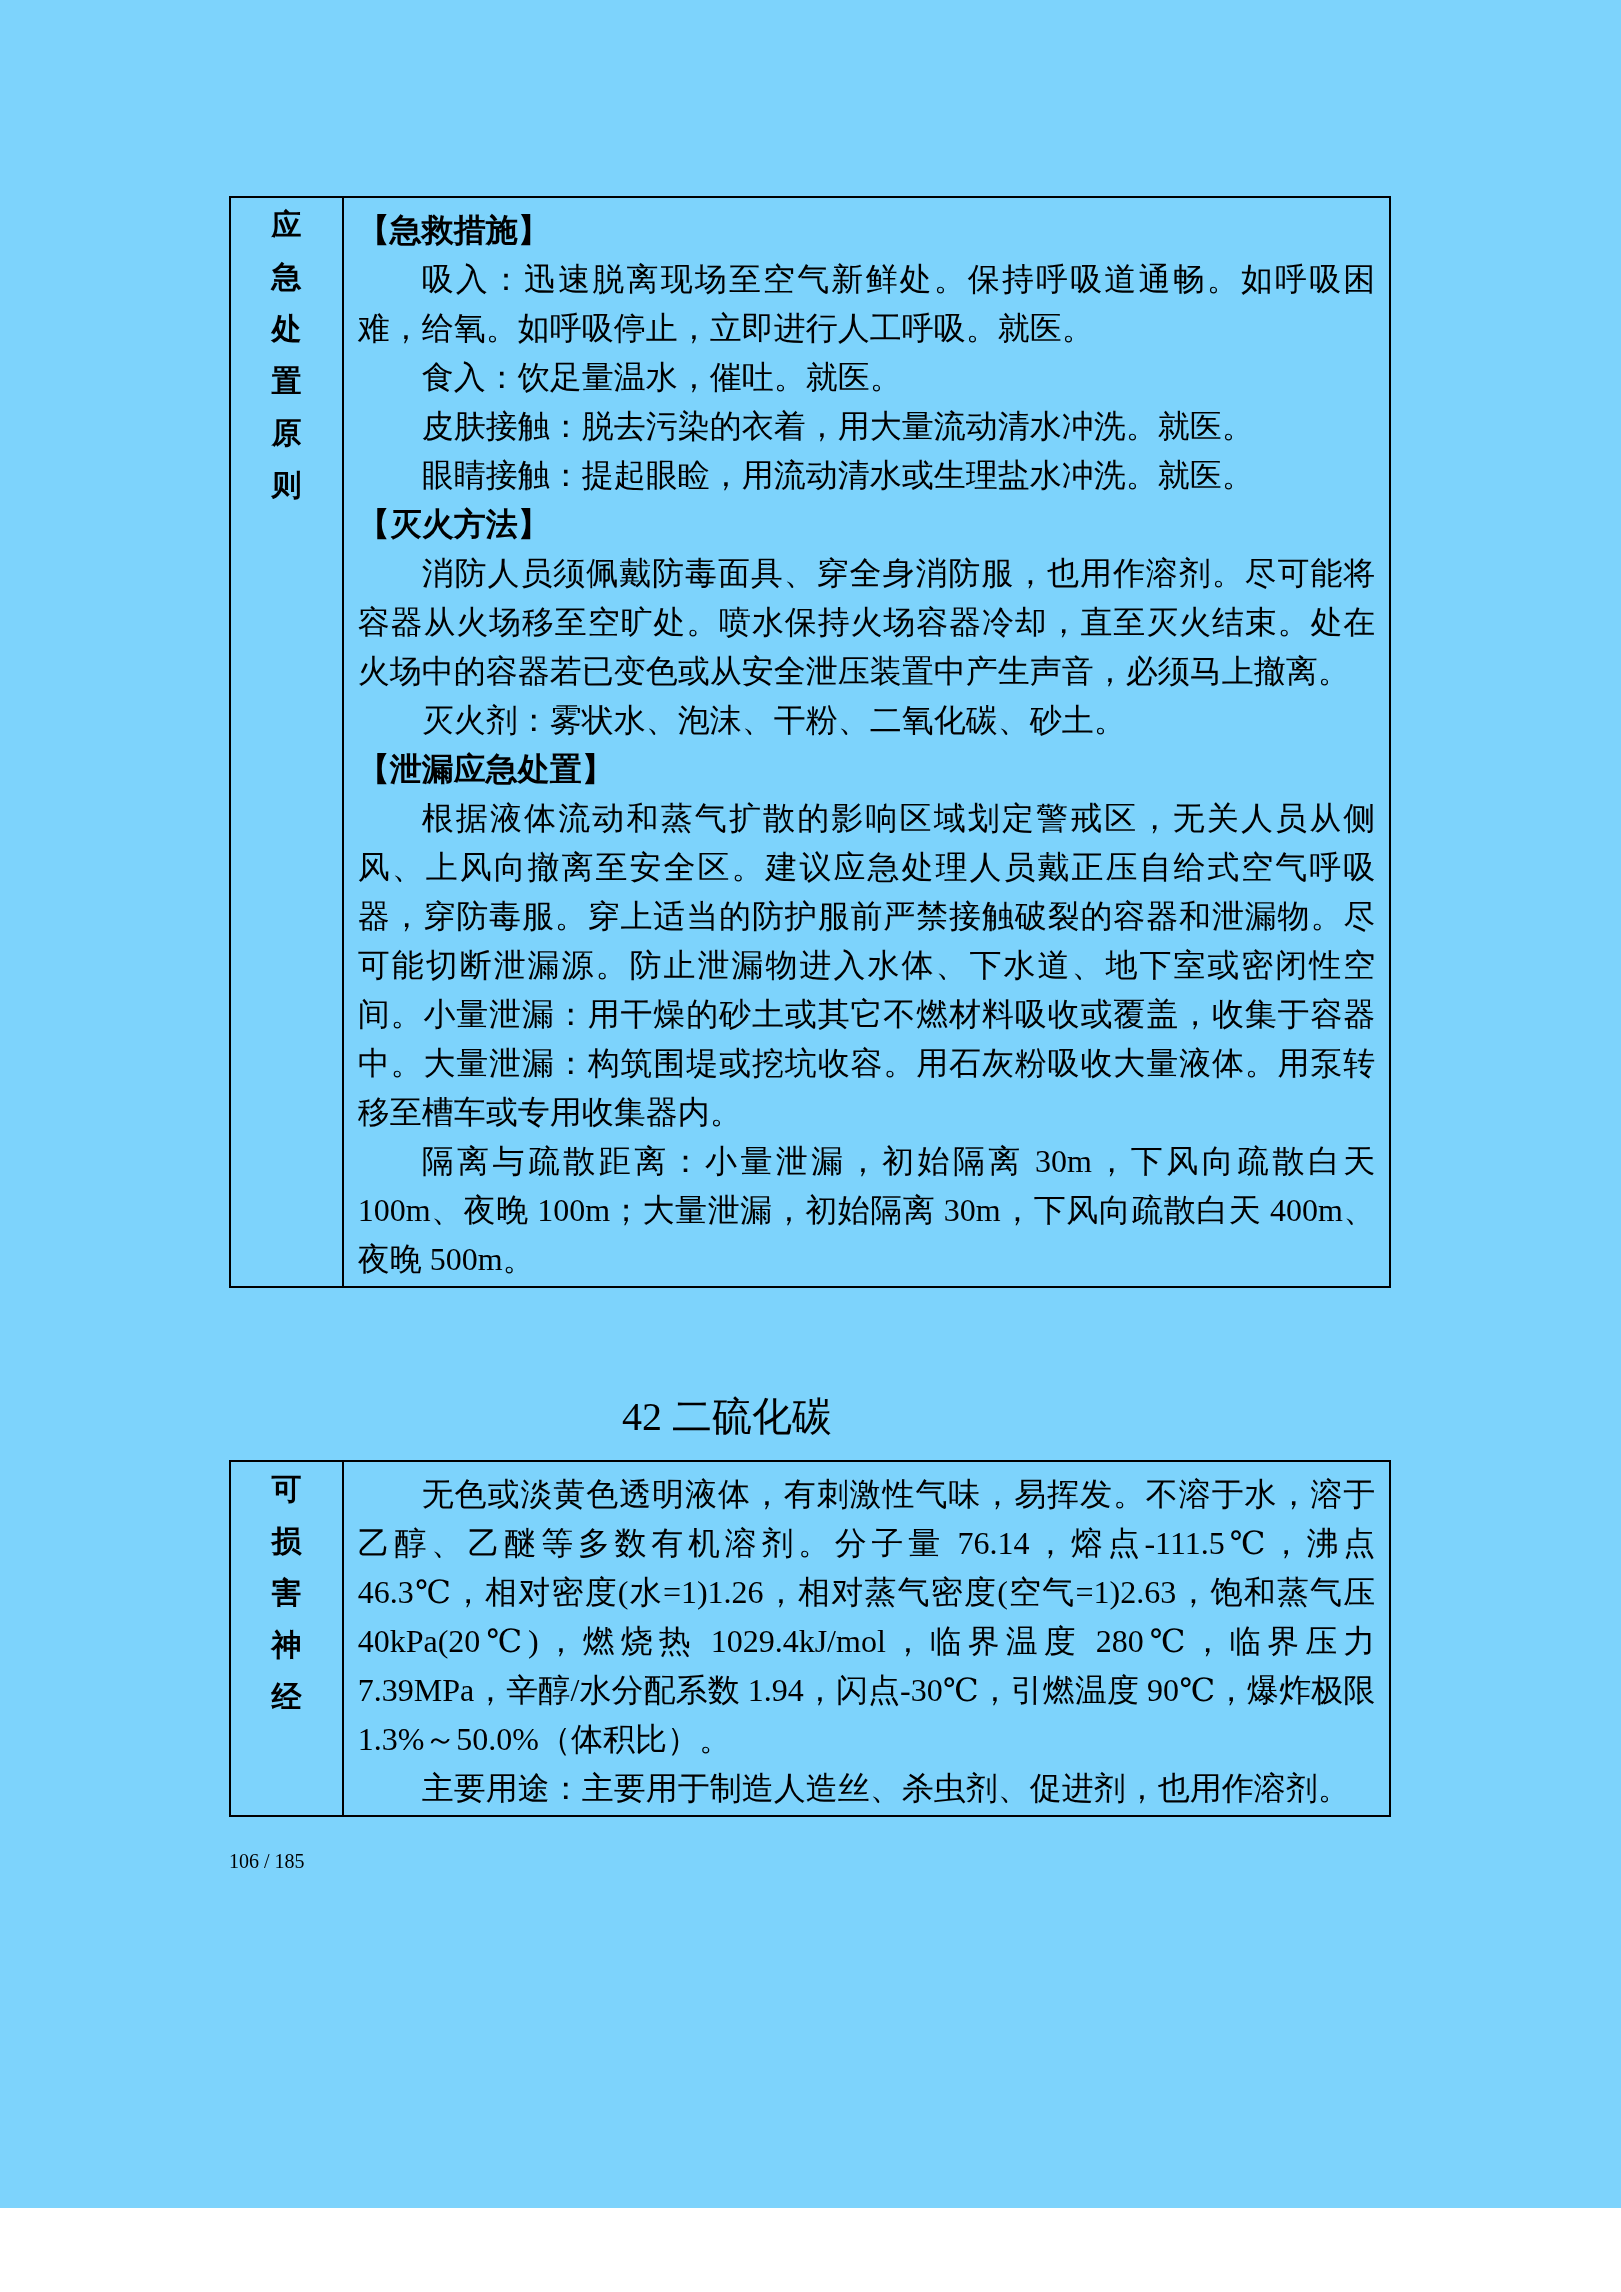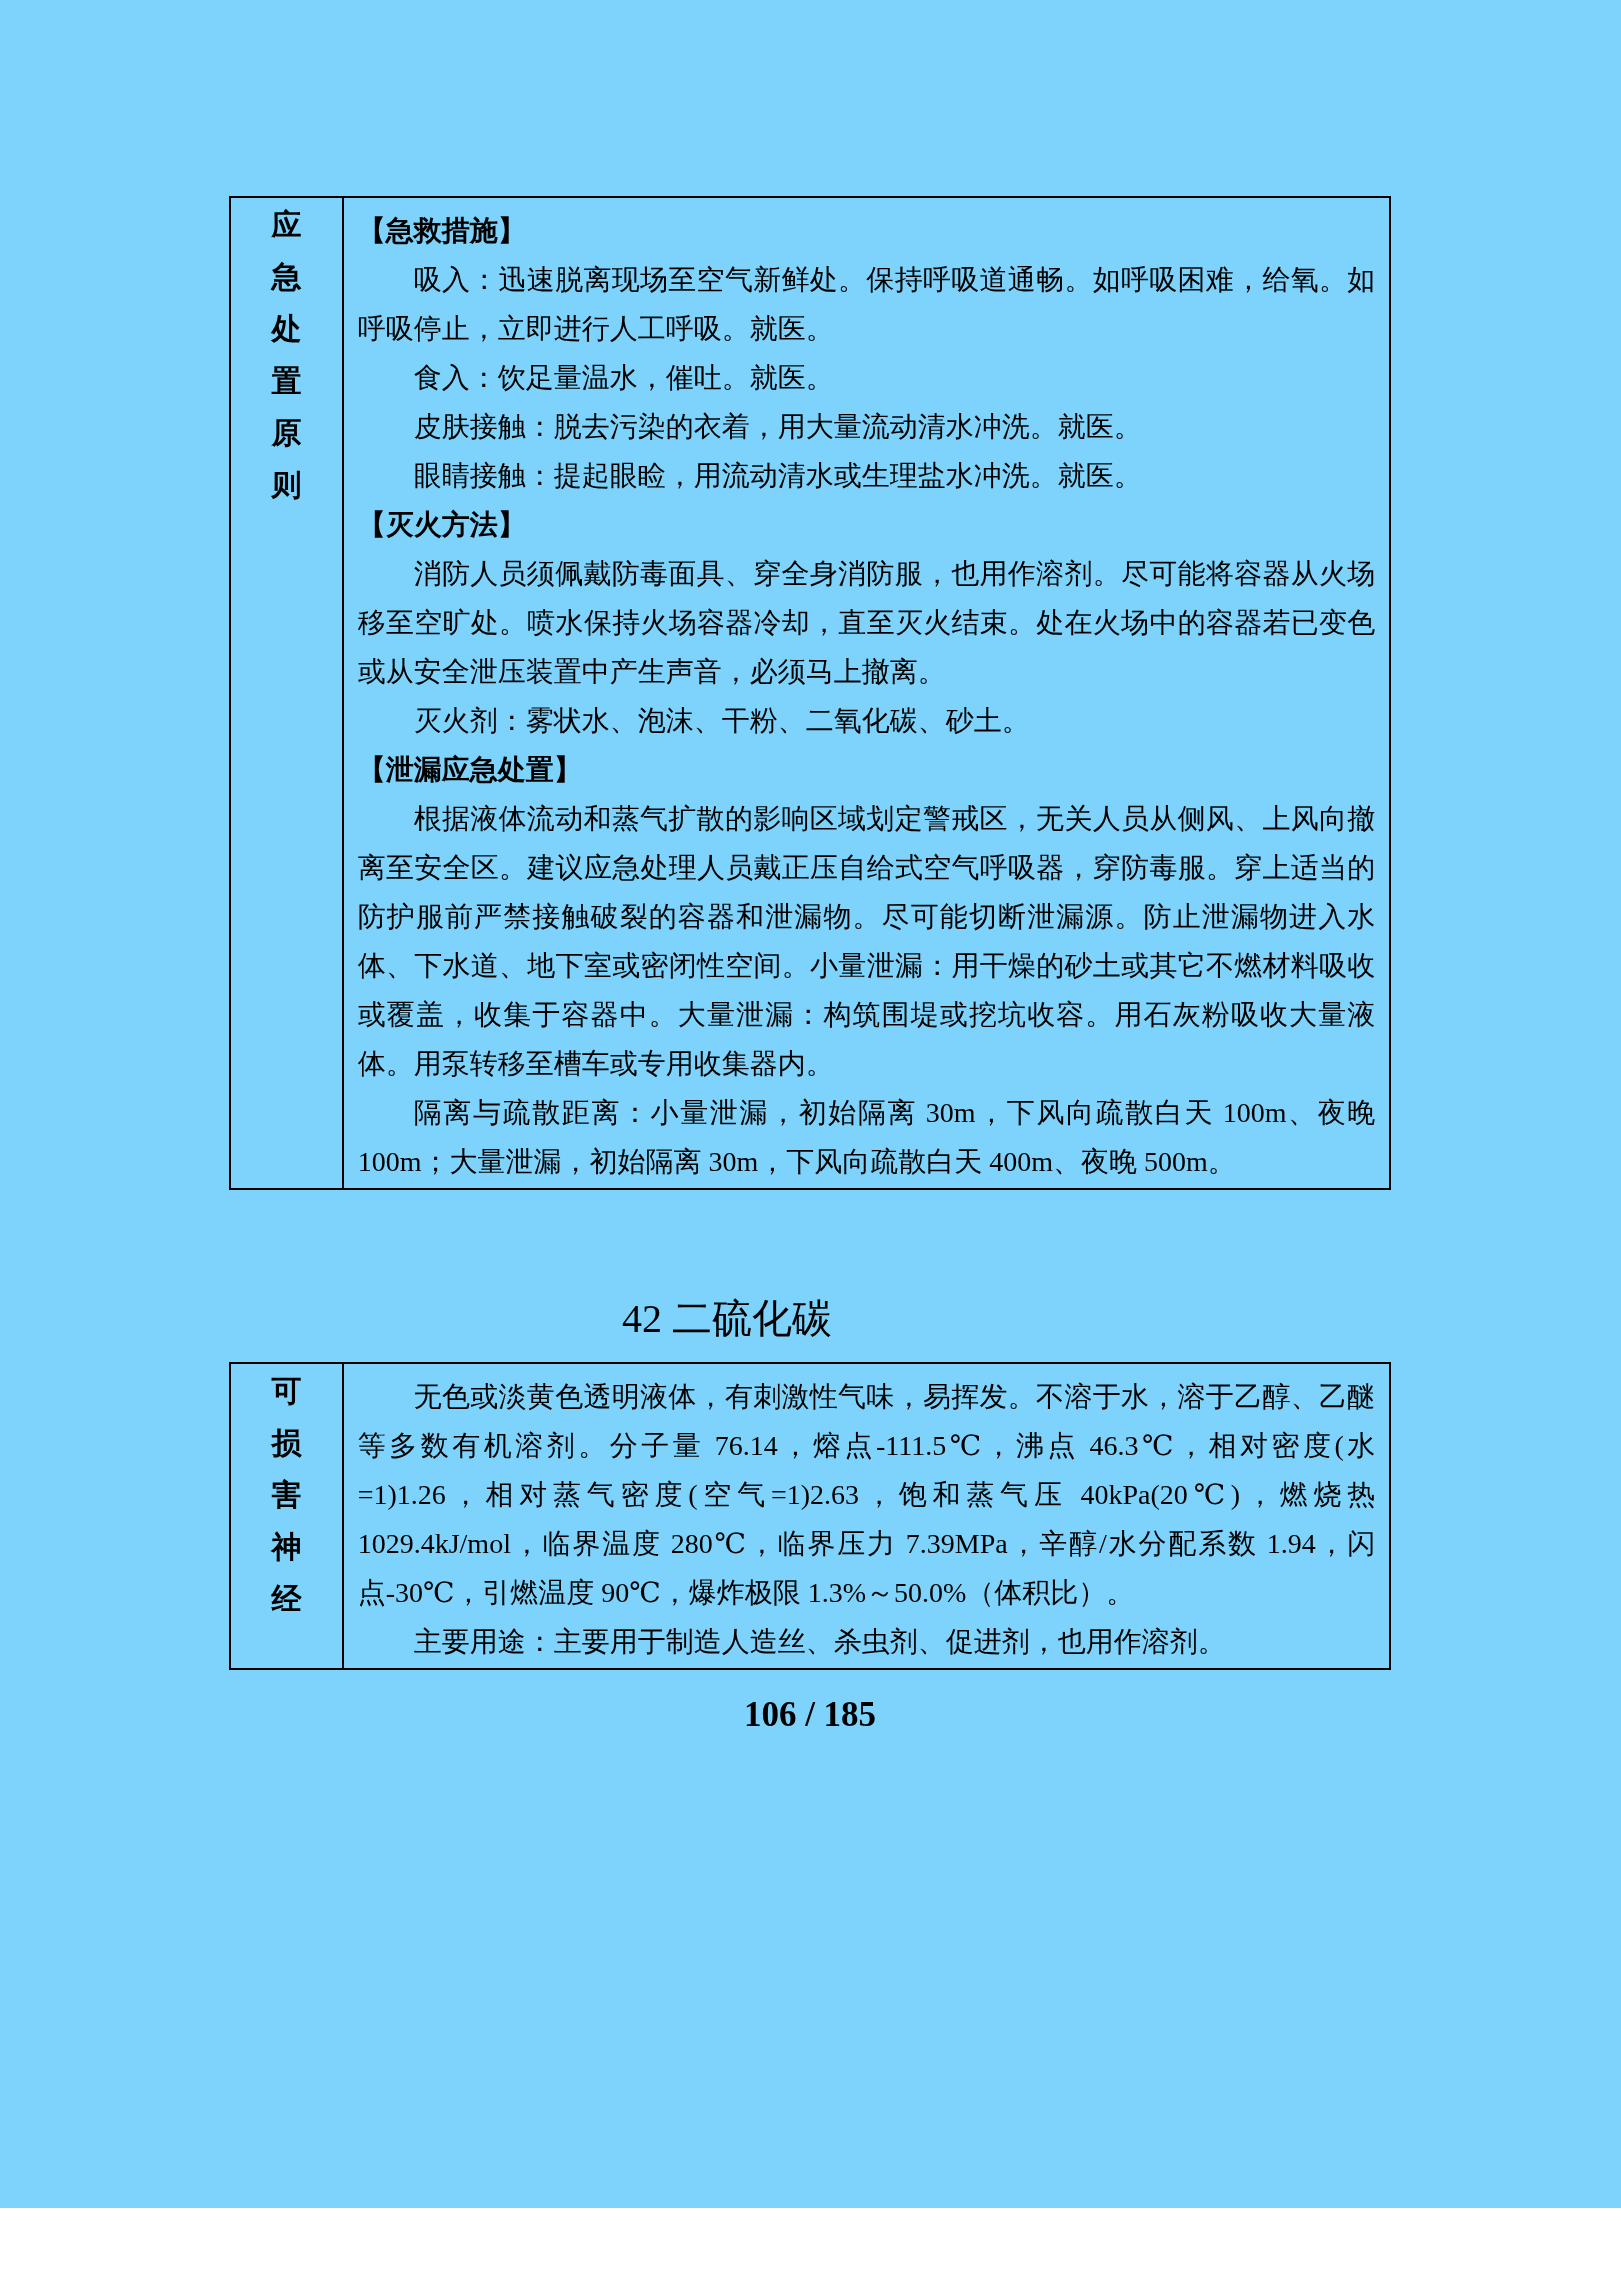--- a/index.html
+++ b/index.html
@@ -41,45 +41,44 @@
     font-weight: bold;
     font-size: 30px;
     line-height: 52px;
     word-break: break-all;
     text-align: center;
   }
   .vlabel.w1 { width: 31px; }
   .vlabel.w2 { width: 65px; }
   td.content-cell {
     padding: 7.8px 13.7px 2px 13.7px;
-    font-size: 28px;
+    font-size: 32px;
     line-height: 49px;
     text-align: justify;
   }
   p.para {
     margin: 0;
     padding: 0;
   }
   p.para.body { text-indent: 2em; }
   p.para.heading { font-weight: bold; text-indent: 0; }
   .chapter-title {
     position: relative;
     left: -83px;
     margin: 100px 0 15.7px 0;
     text-align: center;
     font-size: 40px;
     line-height: 57px;
     font-weight: normal;
   }
   .page-footer {
     margin-top: 27.4px;
-    text-align: center;
-    font-size: 35px;
+    text-align: left;
+    font-size: 20px;
     line-height: 33px;
-    font-weight: bold;
   }
 </style>
 </head>
 <body>
 
 <div class="page">
   <div class="content">
 
     <table class="grid">
       <colgroup>

